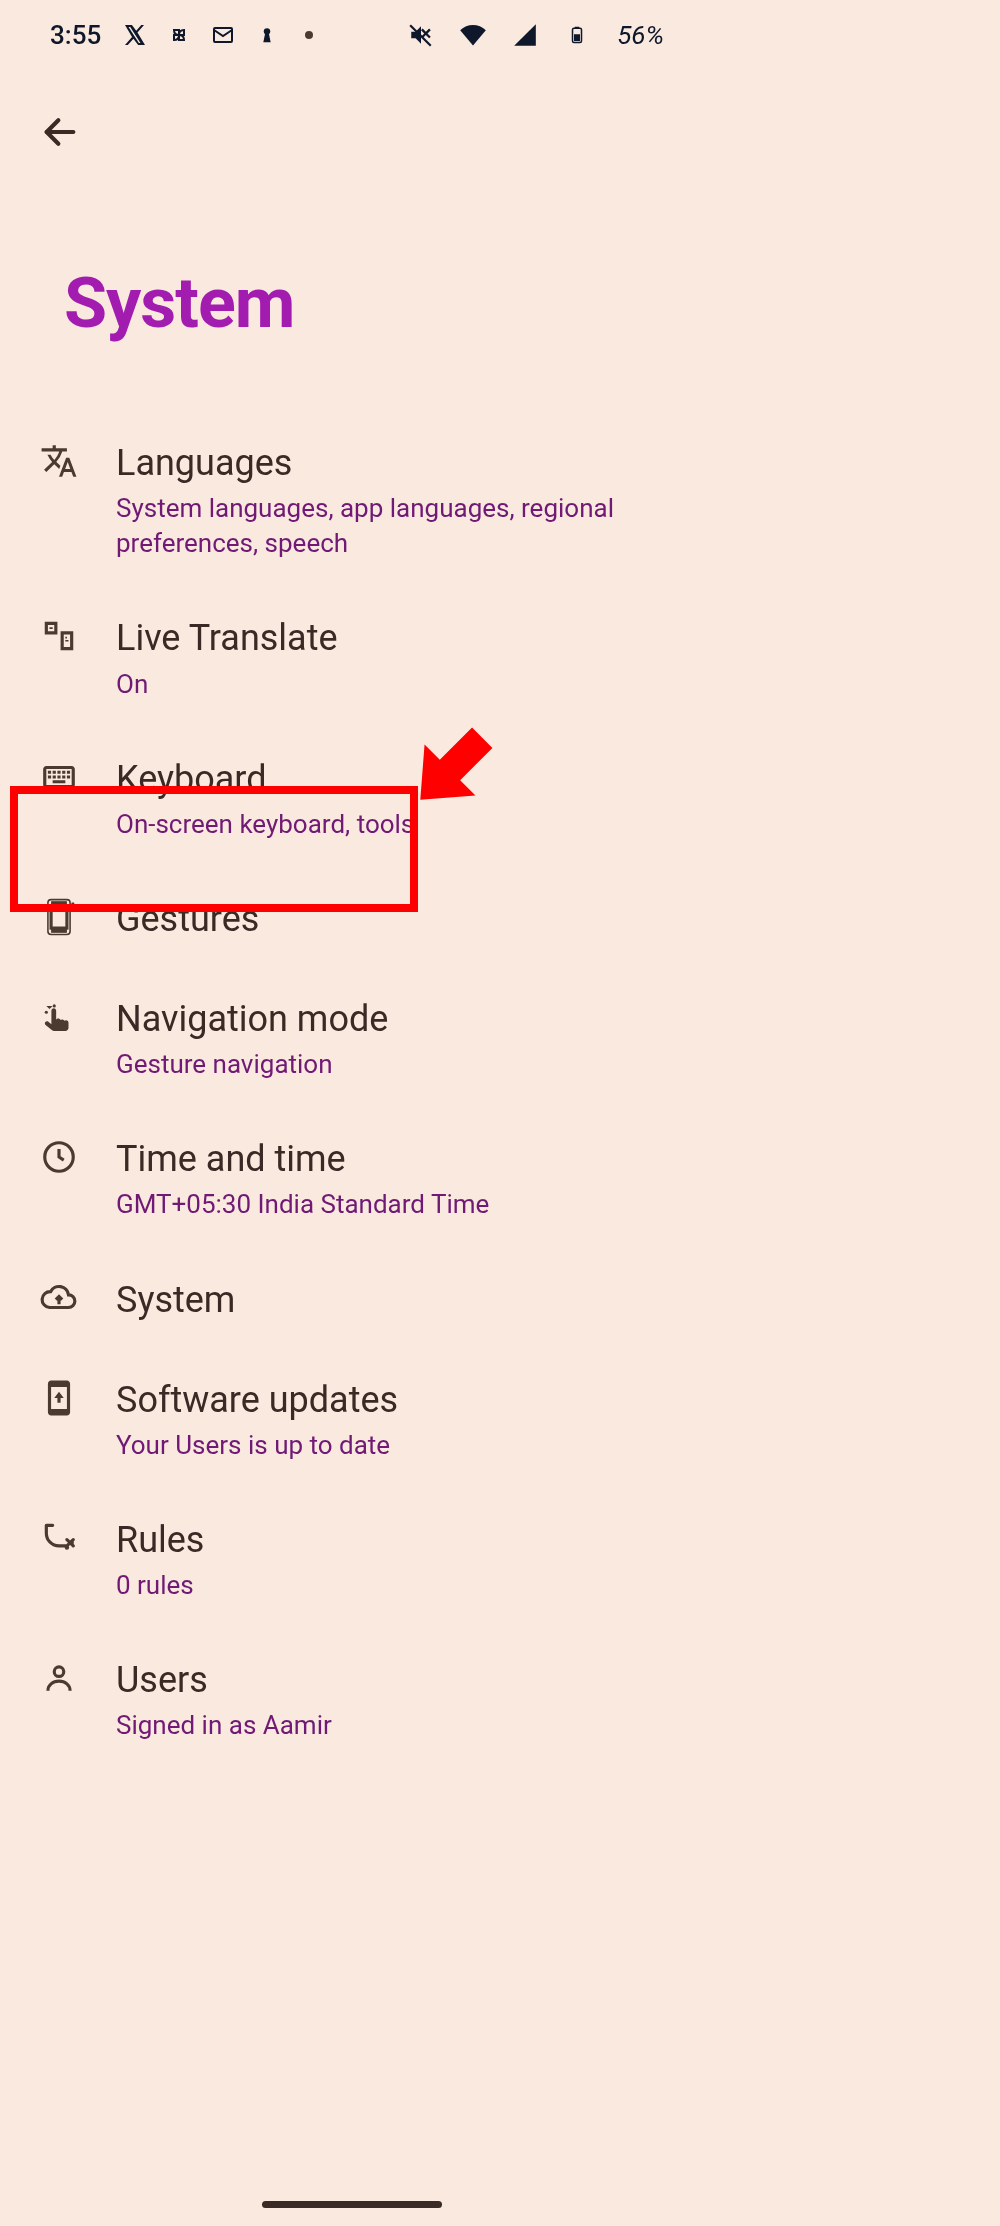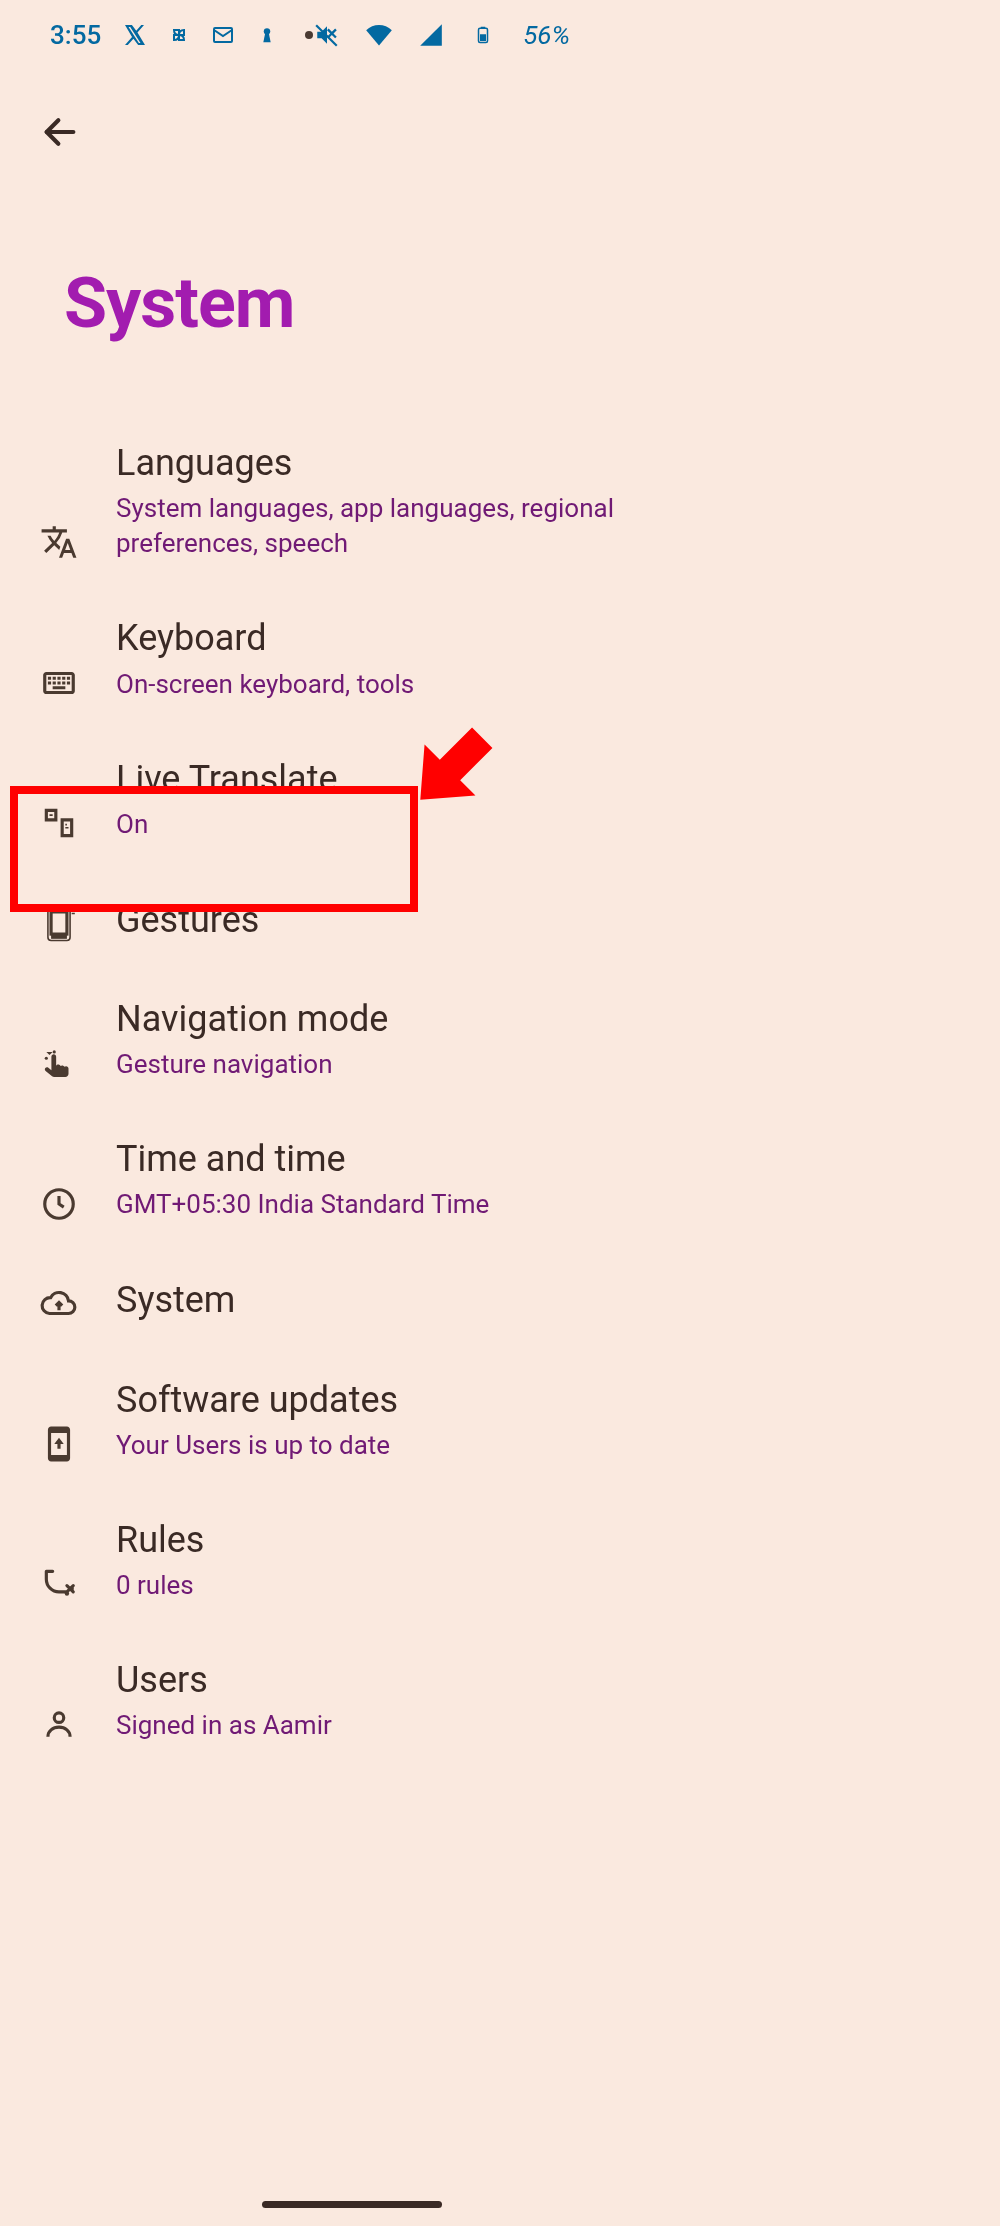--- a/index.html
+++ b/index.html
@@ -21,23 +21,24 @@
       width: 704px;
       height: 100%;
       position: relative;
       background: #fae9df;
     }
     
     .status-bar {
       height: 70px;
       display: flex;
       align-items: center;
+      justify-content: space-between;
       padding: 0 40px 0 50px;
       font-size: 26px;
-      color: #0369a1;
+      color: #0f172a;
     }
     .status-left {
       display: flex;
       align-items: center;
       gap: 16px;
     }
     .status-right {
       display: flex;
       align-items: center;
       gap: 24px;
@@ -85,21 +86,21 @@
       font-weight: 700;
       color: #a21caf;
       letter-spacing: -1px;
     }
     
     .settings-list {
       padding: 0;
     }
     .list-item {
       display: flex;
-      align-items: flex-end;
+      align-items: flex-start;
       padding: 28px 40px 28px 40px;
       min-height: 100px;
       position: relative;
     }
     .list-icon {
       width: 76px;
       min-width: 76px;
       display: flex;
       align-items: center;
       justify-content: flex-start;
@@ -244,38 +245,38 @@
       </div>
       <div class="list-text">
         <div class="item-title">Languages</div>
         <div class="item-sub">System languages, app languages, regional preferences, speech</div>
       </div>
     </div>
 
     <div class="list-item">
       <div class="list-icon">
         <svg viewBox="0 0 24 24" fill="currentColor">
+            <path d="M3 3h8v8H3V3zm2 2v4h4V5H5zm8 4h8v12h-8V9zm2 2v8h4v-8h-4zM6 6.5h2v1H6v-1zm10 6h1v1h-1v-1zm0 2h2v1h-2v-1z"></path>
+          </svg>
+      </div>
+      <div class="list-text">
+        <div class="item-title">Live Translate</div>
+        <div class="item-sub">On</div>
+      </div>
+    </div>
+
+    <div class="list-item">
+      <div class="list-icon">
+        <svg viewBox="0 0 24 24" fill="currentColor">
             <path d="M20 5H4c-1.1 0-2 .9-2 2v10c0 1.1.9 2 2 2h16c1.1 0 2-.9 2-2V7c0-1.1-.9-2-2-2zm0 12H4V7h16v10zM5 8h2v2H5zm0 3h2v2H5zm3-3h2v2H8zm0 3h2v2H8zm3-3h2v2h-2zm0 3h2v2h-2zm3-3h2v2h-2zm0 3h2v2h-2zm3-3h2v2h-2zm0 3h2v2h-2zM8 14h8v2H8z"></path>
           </svg>
       </div>
       <div class="list-text">
         <div class="item-title">Keyboard</div>
         <div class="item-sub">On-screen keyboard, tools</div>
-      </div>
-    </div>
-
-    <div class="list-item">
-      <div class="list-icon">
-        <svg viewBox="0 0 24 24" fill="currentColor">
-            <path d="M3 3h8v8H3V3zm2 2v4h4V5H5zm8 4h8v12h-8V9zm2 2v8h4v-8h-4zM6 6.5h2v1H6v-1zm10 6h1v1h-1v-1zm0 2h2v1h-2v-1z"></path>
-          </svg>
-      </div>
-      <div class="list-text">
-        <div class="item-title">Live Translate</div>
-        <div class="item-sub">On</div>
       </div>
     </div>
 
     <div class="list-item item-no-sub">
       <div class="list-icon">
         <svg viewBox="0 0 24 24" fill="currentColor">
             <path d="M7 1h10c1.1 0 2 .9 2 2v18c0 1.1-.9 2-2 2H7c-1.1 0-2-.9-2-2V3c0-1.1.9-2 2-2zm0 4v14h10V5H7zm13-.5l1.5-1.5M20 6l2 0M20 3l1 1" stroke="currentColor" stroke-width="1" fill="none"></path>
             <rect x="7" y="5" width="10" height="14" fill="none" stroke="currentColor" stroke-width="2"></rect>
             <rect x="7" y="2" width="10" height="3" fill="currentColor"></rect>
             <rect x="7" y="19" width="10" height="3" fill="currentColor"></rect>

